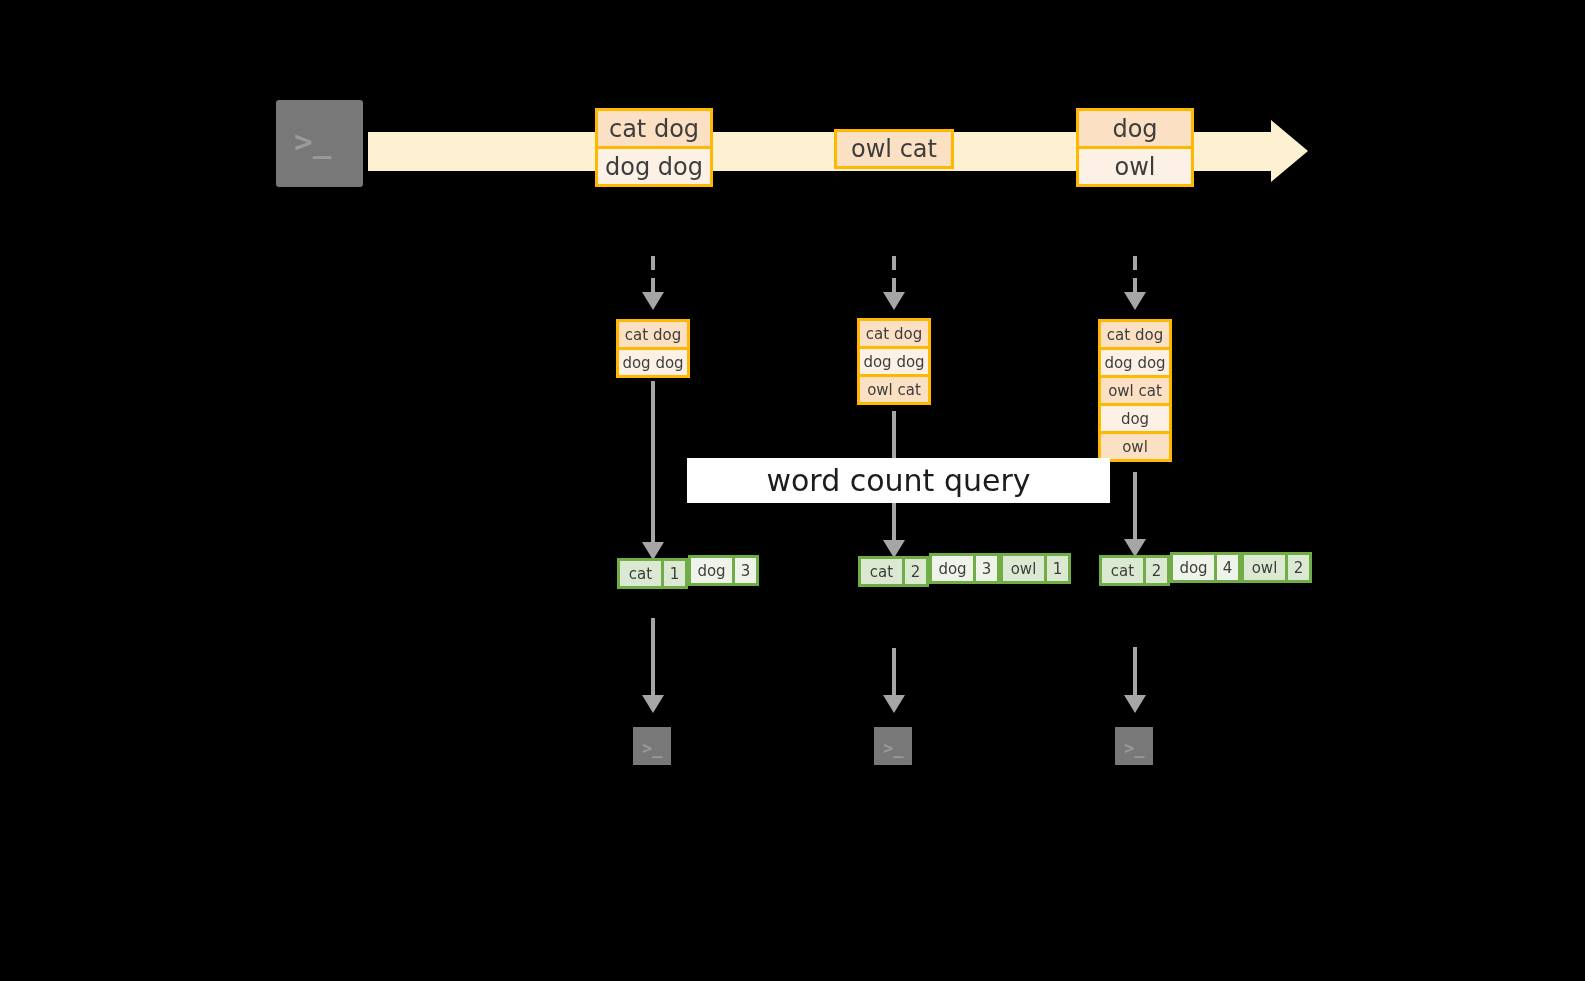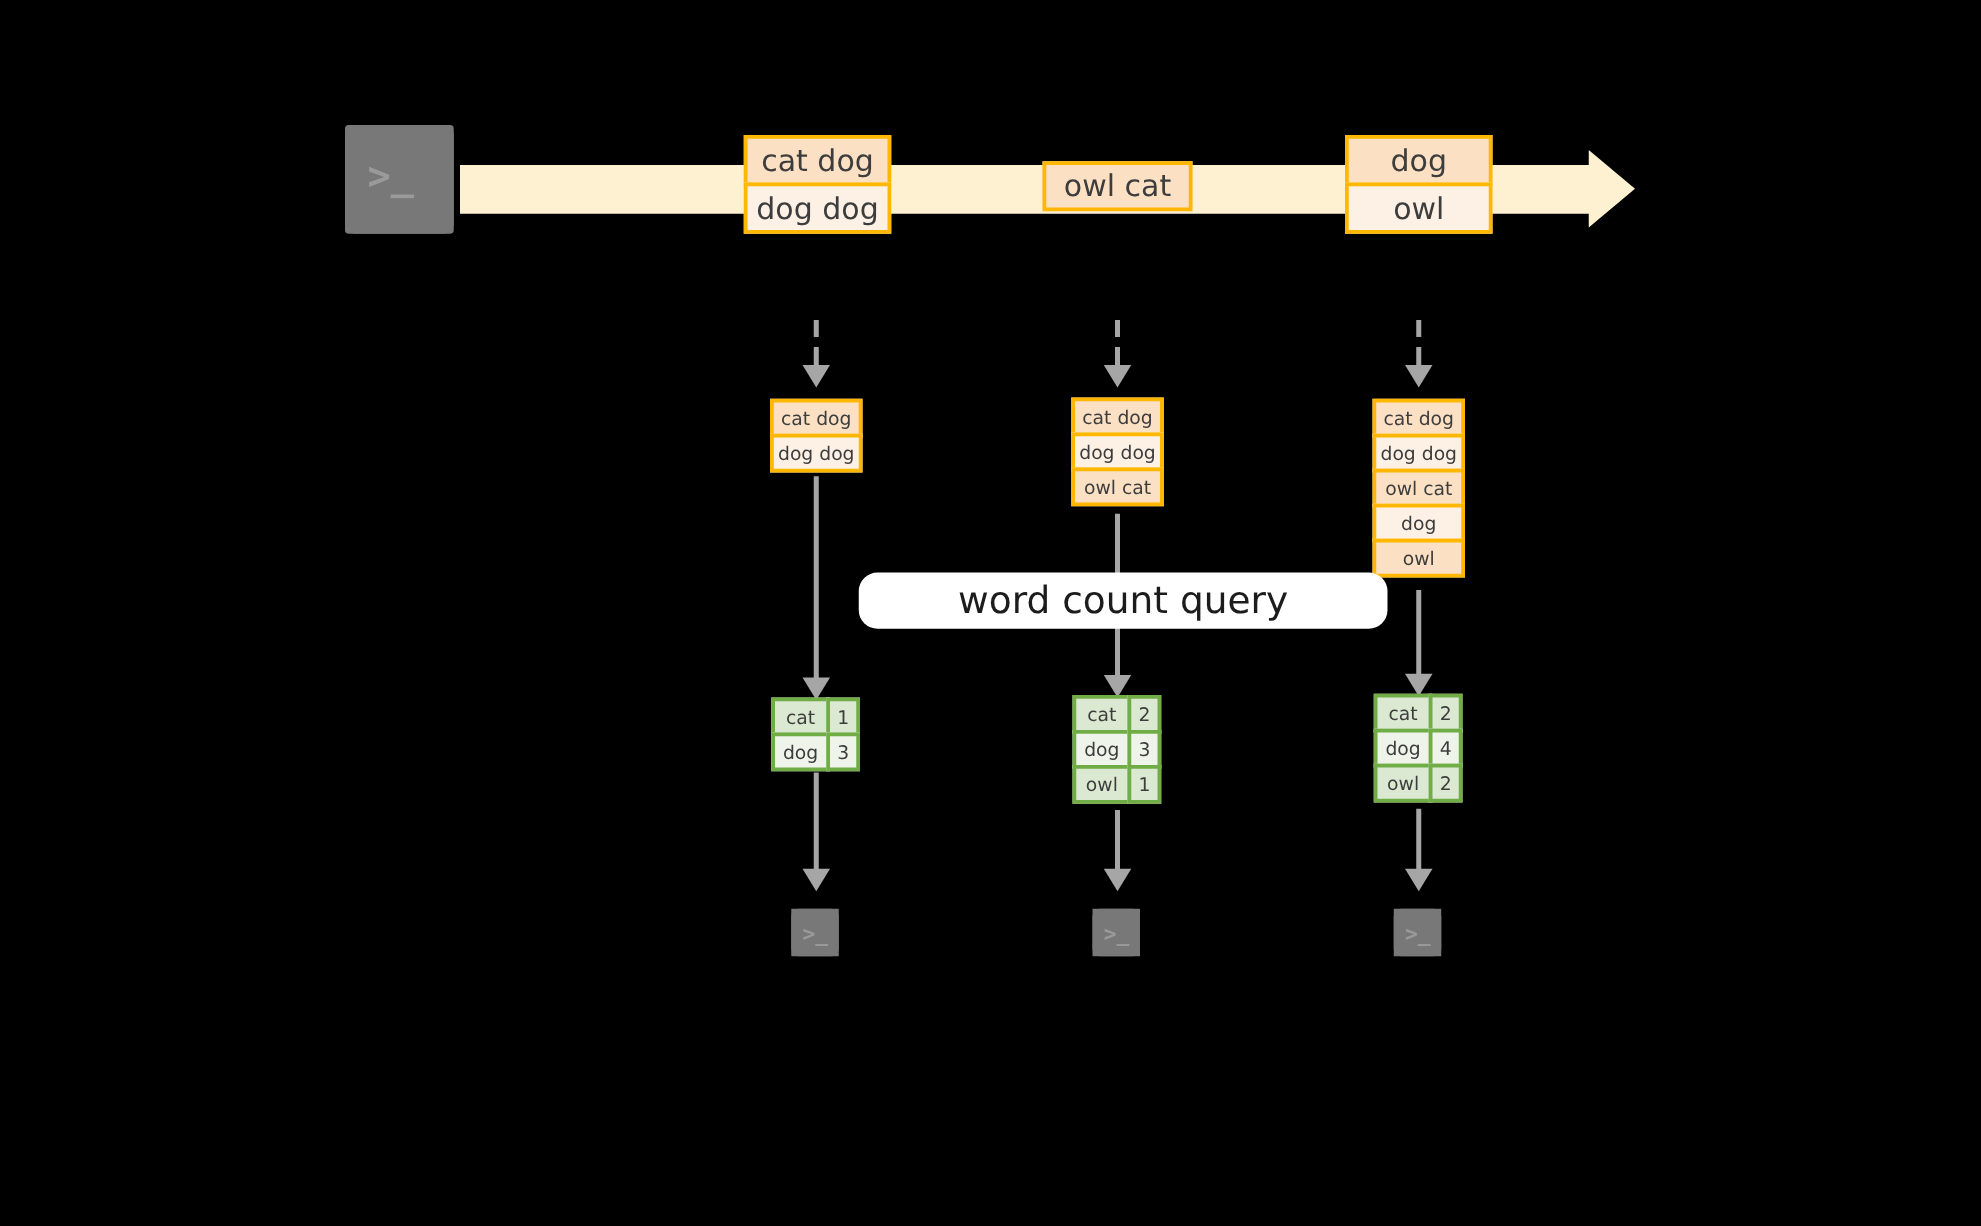--- a/index.html
+++ b/index.html
@@ -99,21 +99,21 @@
     margin-top: -3px;
   }
   .estack .row:first-child { margin-top: 0; }
   .estack .row.alt { background: #fdf1e5; }
 
   
   .gtable {
     position: absolute;
     box-sizing: border-box;
     display: flex;
-    flex-direction: column;
+    flex-direction: row;
   }
   .gtable .grow {
     display: flex;
     margin-top: -3px;
   }
   .gtable .grow:first-child { margin-top: 0; }
   .gtable .gcell {
     box-sizing: border-box;
     border: 3px solid #71ad47;
     background: #dce9d2;
@@ -150,21 +150,20 @@
 
   
   .banner {
     position: absolute;
     background: #ffffff;
     color: #1c1c1c;
     display: flex;
     align-items: center;
     justify-content: center;
     white-space: nowrap;
-    border-radius: 15px;
   }
 </style>
 </head>
 <body>
 
 <div id="stage">
 
   <div class="terminal" style="left:267px; top:91px; width:105px; height:105px;">
     <div class="hatch"></div>
     <div class="inner"></div>

